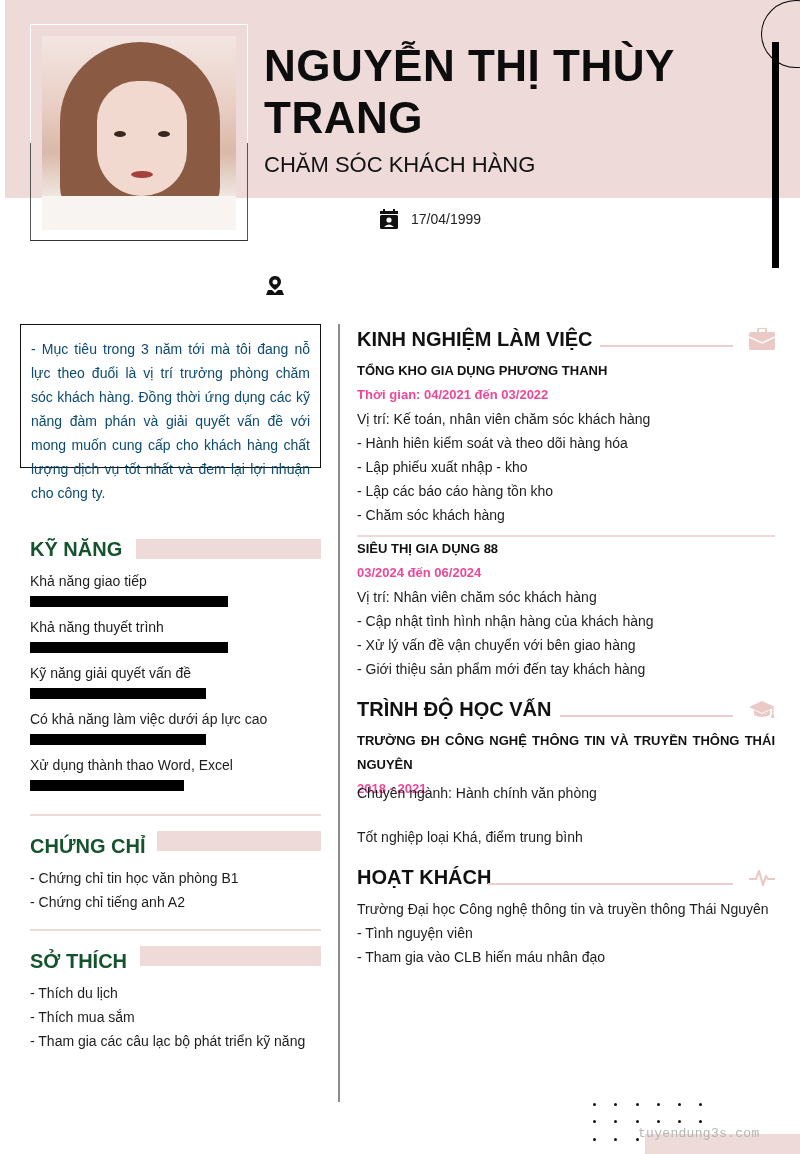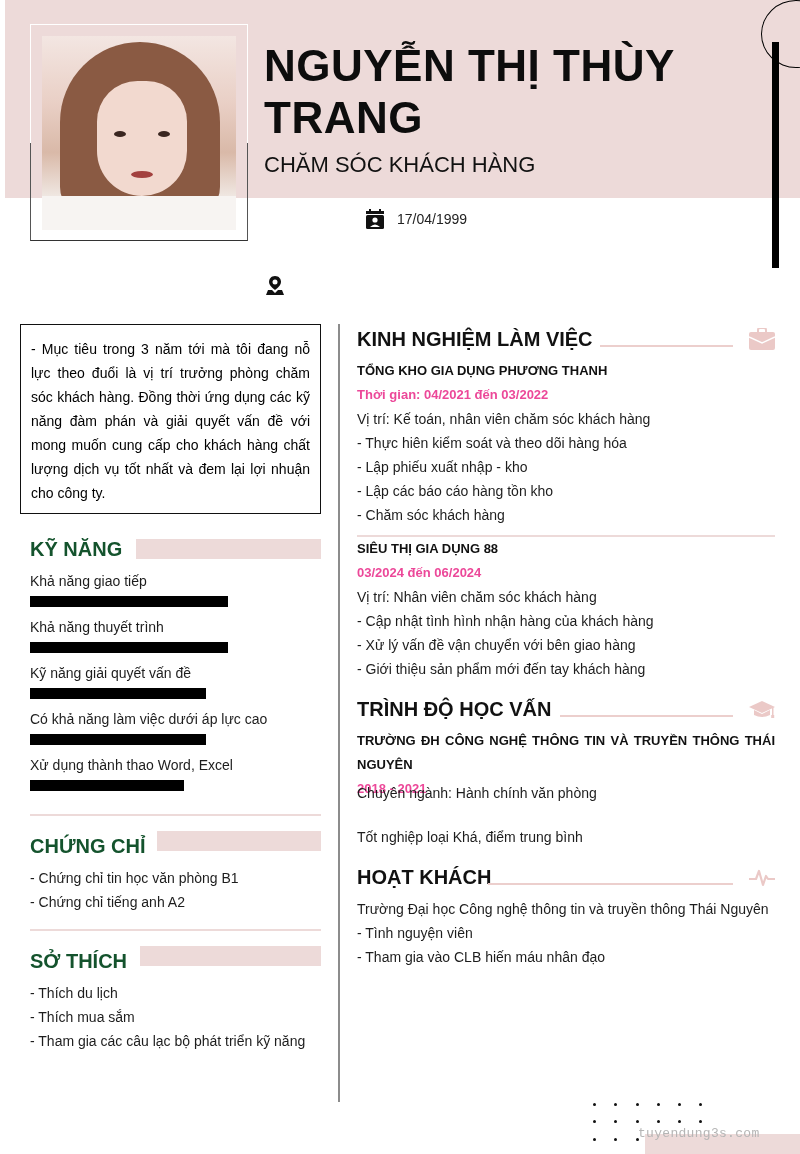--- a/index.html
+++ b/index.html
@@ -19,21 +19,21 @@
   .photo .eye { position: absolute; top: 95px; width: 12px; height: 6px; border-radius: 50%; background: #3a2620; }
   .photo .lips { position: absolute; left: 89px; top: 135px; width: 22px; height: 7px; border-radius: 50%; background: #a3413f; }
   .photo .shirt { position: absolute; left: 0; top: 160px; width: 194px; height: 40px; background: #f7f4f2; }
 
   .name { position: absolute; left: 264px; top: 40px; width: 480px; font-size: 44px; line-height: 52px; font-weight: bold; color: #0d0d0d; letter-spacing: 0.5px; }
   .title { position: absolute; left: 264px; top: 152px; font-size: 22px; color: #111; }
 
   .info-row { position: absolute; display: flex; align-items: center; font-size: 14px; color: #222; }
   .info-row svg { margin-right: 12px; }
 
-  .objective-box { position: absolute; left: 20px; top: 324px; width: 301px; height: 190px; border: 1px solid #111; padding: 12px 10px 10px 10px; font-size: 14px; line-height: 24px; text-align: justify; color: #000000; }
+  .objective-box { position: absolute; left: 20px; top: 324px; width: 301px; height: 144px; border: 1px solid #111; padding: 12px 10px 10px 10px; font-size: 14px; line-height: 24px; text-align: justify; color: #0c4a6e; }
 
   .divider-v { position: absolute; left: 338px; top: 324px; width: 2px; height: 778px; background: #8c8c8c; }
 
   .left-section-title { position: absolute; left: 30px; font-size: 20px; font-weight: bold; color: #14532d; }
   .left-title-bar { position: absolute; height: 20px; background: #eddad9; }
   .left-divider { position: absolute; left: 30px; width: 291px; height: 2px; background: #eddad9; }
 
   .skill-label { position: absolute; left: 30px; font-size: 14px; color: #1d1d1d; }
   .skill-bar { position: absolute; left: 30px; height: 11px; background: #000; }
 
@@ -66,21 +66,21 @@
   <div class="face"></div>
   <div class="eye" style="left:72px;"></div>
   <div class="eye" style="left:116px;"></div>
   <div class="lips"></div>
   <div class="shirt"></div>
 </div>
 
 <div class="name">NGUYỄN THỊ THÙY TRANG</div>
 <div class="title">CHĂM SÓC KHÁCH HÀNG</div>
 
-<div class="info-row" style="left:365px; top:209px;">
+<div class="info-row" style="left:379px; top:209px;">
   <svg width="20" height="20" viewBox="0 0 20 20">
     <rect x="4" y="0" width="2" height="3" fill="#111"></rect>
     <rect x="14" y="0" width="2" height="3" fill="#111"></rect>
     <rect x="1" y="2" width="18" height="3" fill="#111"></rect>
     <rect x="1" y="6" width="18" height="14" rx="1.5" fill="#111"></rect>
     <circle cx="10" cy="11" r="2.6" fill="#fff"></circle>
     <path d="M5 18 Q10 13 15 18 Z" fill="#fff"></path>
   </svg>
   <span>17/04/1999</span>
 </div>
@@ -130,21 +130,21 @@
 <div class="right-title-line" style="left:600px; top:345px; width:133px;"></div>
 <svg class="right-icon" style="left:749px; top:328px;" width="26" height="22" viewBox="0 0 26 22">
   <path d="M9 4 V2 Q9 0 11 0 H15 Q17 0 17 2 V4" stroke="#ebc9c7" stroke-width="2" fill="none"></path>
   <rect x="0" y="4" width="26" height="18" rx="2" fill="#ebc9c7"></rect>
   <path d="M0 9 L13 15 L26 9" stroke="#fff" stroke-width="1.5" fill="none"></path>
 </svg>
 
 <div class="company" style="top:363px;">TỔNG KHO GIA DỤNG PHƯƠNG THANH</div>
 <div class="period" style="top:387px;">Thời gian: 04/2021 đến 03/2022</div>
 <div class="r-text" style="top:411px;">Vị trí: Kế toán, nhân viên chăm sóc khách hàng</div>
-<div class="r-text" style="top:435px;">-  Thực hiên kiểm soát và theo dõi hàng hóa</div>
+<div class="r-text" style="top:435px;">-  Hành hiên kiểm soát và theo dõi hàng hóa</div>
 <div class="r-text" style="top:459px;">- Lập phiếu xuất nhập - kho</div>
 <div class="r-text" style="top:483px;">- Lập các báo cáo hàng tồn kho</div>
 <div class="r-text" style="top:507px;">- Chăm sóc khách hàng</div>
 
 <div class="right-divider"></div>
 
 <div class="company" style="top:541px;">SIÊU THỊ GIA DỤNG 88</div>
 <div class="period" style="top:565px;">03/2024 đến 06/2024</div>
 <div class="r-text" style="top:589px;">Vị trí: Nhân viên chăm sóc khách hàng</div>
 <div class="r-text" style="top:613px;">- Cập nhật tình hình nhận hàng của khách hàng</div>

